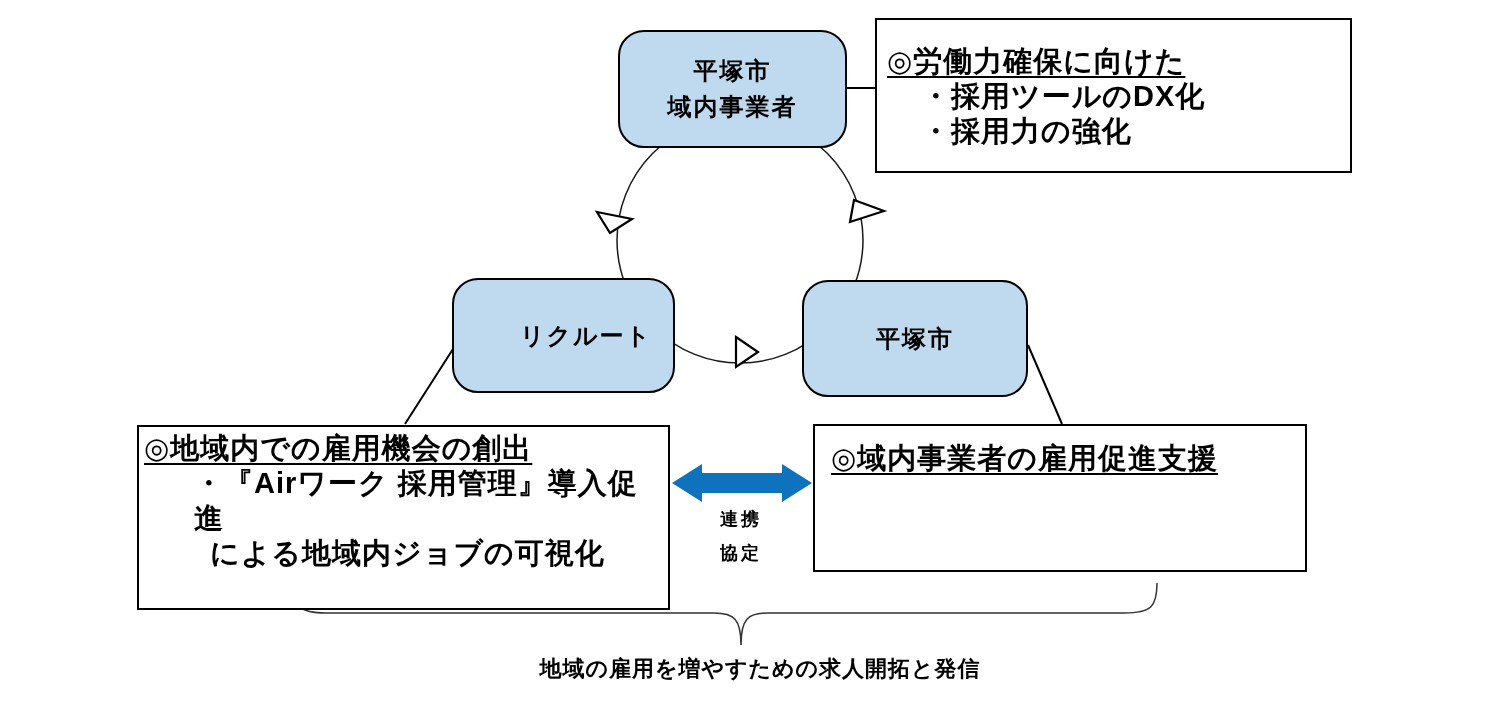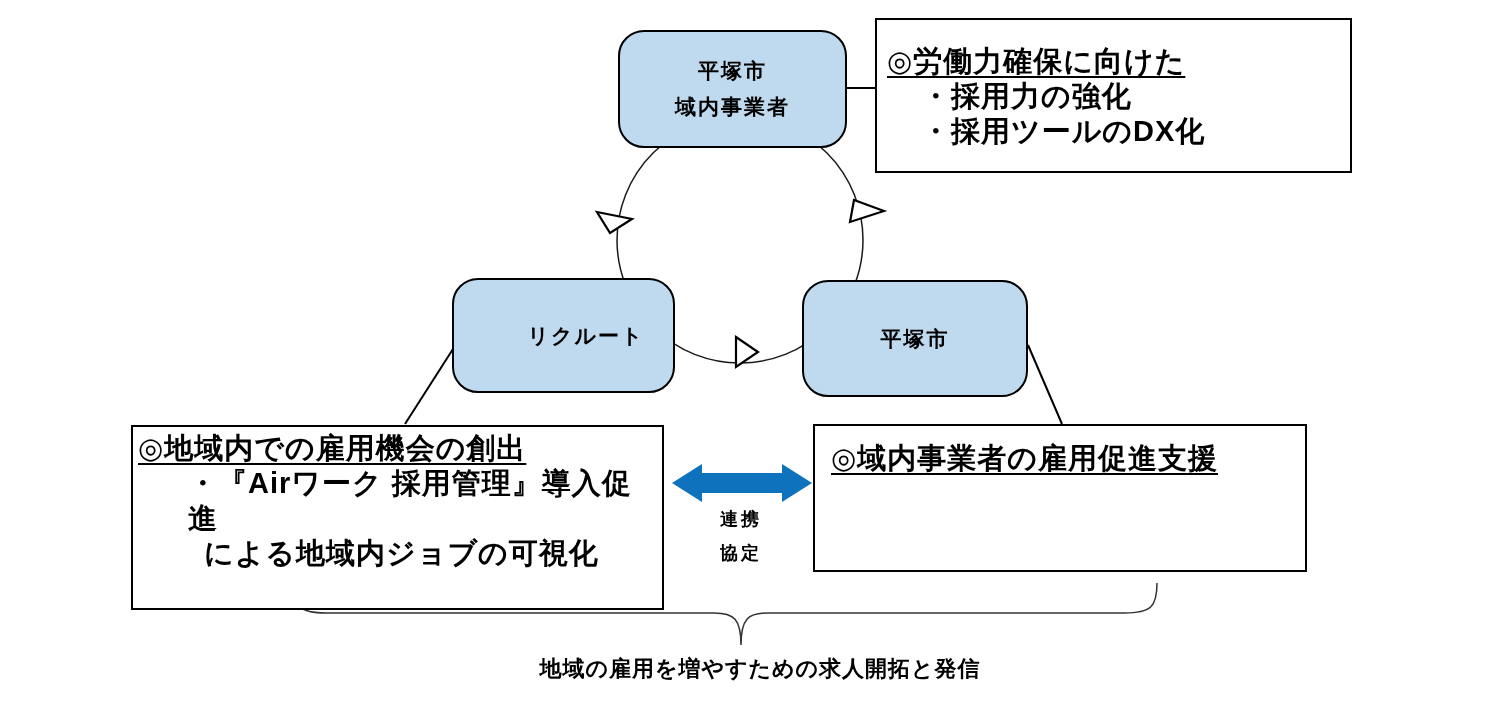--- a/index.html
+++ b/index.html
@@ -13,35 +13,35 @@
     font-family:"Liberation Sans","DejaVu Sans",sans-serif;
     font-weight:bold;color:#000;
   }
   .layer{position:absolute;left:0;top:0;z-index:1;}
   .node{
     position:absolute;z-index:2;box-sizing:border-box;
     background:var(--node-fill);
     border:2.5px solid var(--node-border);
     border-radius:26px;
     display:flex;flex-direction:column;align-items:center;justify-content:center;
-    font-size:21px;line-height:36px;text-align:center;letter-spacing:2px;
+    font-size:24px;line-height:36px;text-align:center;letter-spacing:2px;
   }
   .note{
     position:absolute;z-index:2;box-sizing:border-box;
     background:#ffffff;border:2.5px solid #000;
     font-size:29px;line-height:35px;letter-spacing:1px;
   }
   .u{
     text-decoration:underline;
     text-decoration-thickness:2px;
     text-underline-offset:5px;
   }
   #note-business{left:875px;top:18px;width:477px;height:155px;padding:24px 8px 0 10px;}
   #note-business .bullets{margin-left:34px;}
-  #note-recruit{left:131px;top:425px;width:533px;height:185px;padding:4px 4px 0 5px;}
+  #note-recruit{left:137px;top:425px;width:533px;height:185px;padding:4px 4px 0 5px;}
   #note-recruit .bullet1{margin-left:50px;}
   #note-recruit .bullet2{margin-left:66px;}
   #note-city{left:813px;top:424px;width:494px;height:148px;padding:15px 4px 0 16px;}
   #node-business{left:618px;top:30px;width:229px;height:118px;}
   #node-recruit{left:452px;top:278px;width:223px;height:115px;padding-left:45px;}
   #node-city{left:802px;top:280px;width:226px;height:117px;}
   #partnership-label{
     position:absolute;z-index:2;left:667px;top:502px;width:148px;
     text-align:center;font-size:18px;line-height:34px;letter-spacing:3px;
   }
@@ -72,22 +72,22 @@
 <div class="node" id="node-recruit">
   <div>リクルート</div>
 </div>
 <div class="node" id="node-city">
   <div>平塚市</div>
 </div>
 
 <div class="note" id="note-business">
   <div class="u">◎労働力確保に向けた</div>
   <div class="bullets">
+    <div>・採用ツールのDX化</div>
     <div>・採用力の強化</div>
-    <div>・採用ツールのDX化</div>
   </div>
 </div>
 
 <div class="note" id="note-recruit">
   <div class="u">◎地域内での雇用機会の創出</div>
   <div class="bullet1">・『Airワーク 採用管理』導入促進</div>
   <div class="bullet2">による地域内ジョブの可視化</div>
 </div>
 
 <div class="note" id="note-city">

